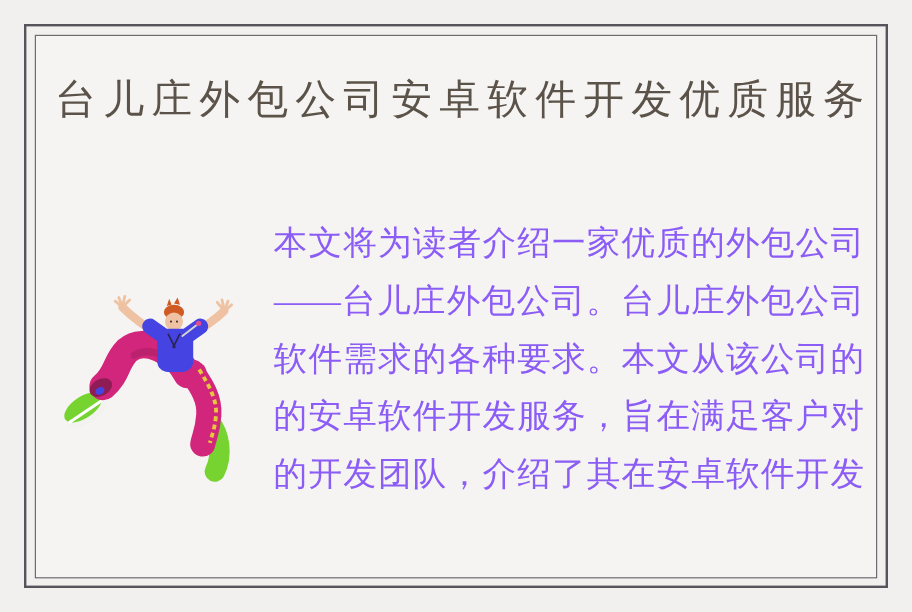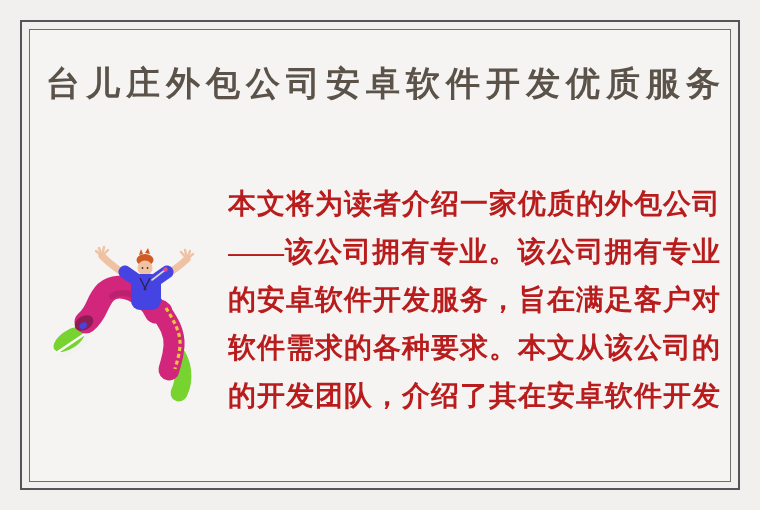--- a/index.html
+++ b/index.html
@@ -34,34 +34,33 @@
     background: #f5f4f2;
   }
   .article-title {
     position: absolute;
     left: 16px;
     top: 24px;
     width: 674px;
     height: 60px;
     line-height: 60px;
     font-size: 34px;
-    font-weight: 700;
+    font-weight: 400;
     color: #5b5349;
     text-align: justify;
     text-align-last: justify;
     white-space: normal;
     overflow: hidden;
   }
   .article-body {
     position: absolute;
     left: 198px;
     top: 150px;
     width: 492px;
-    color: #b91c1c;
-    font-weight: bold;
+    color: #8b5cf6;
   }
   .article-line {
     font-size: 28px;
     line-height: 48px;
     height: 48px;
     text-align: justify;
     text-align-last: justify;
     overflow: hidden;
   }
   .illustration {
@@ -136,21 +135,21 @@
 
         <path d="M 96 50 L 101 60 L 106 50" fill="none" stroke="#2c2356" stroke-width="1.4"></path>
         <circle cx="101" cy="61" r="1.4" fill="#2c2356"></circle>
 
         <path d="M 108 52 L 121 42" stroke="#d8d5d0" stroke-width="1.6" stroke-linecap="round"></path>
         <circle cx="121.5" cy="41.5" r="2.2" fill="#e04a8f"></circle>
       </svg>
 
       <div class="article-body">
         <div class="article-line">本文将为读者介绍一家优质的外包公司</div>
-        <div class="article-line">——该公司拥有专业。该公司拥有专业</div>
+        <div class="article-line">——台儿庄外包公司。台儿庄外包公司</div>
+        <div class="article-line">软件需求的各种要求。本文从该公司的</div>
         <div class="article-line">的安卓软件开发服务，旨在满足客户对</div>
-        <div class="article-line">软件需求的各种要求。本文从该公司的</div>
         <div class="article-line">的开发团队，介绍了其在安卓软件开发方</div>
       </div>
 
     </div>
   </div>
 </div>
 
 </body></html>

